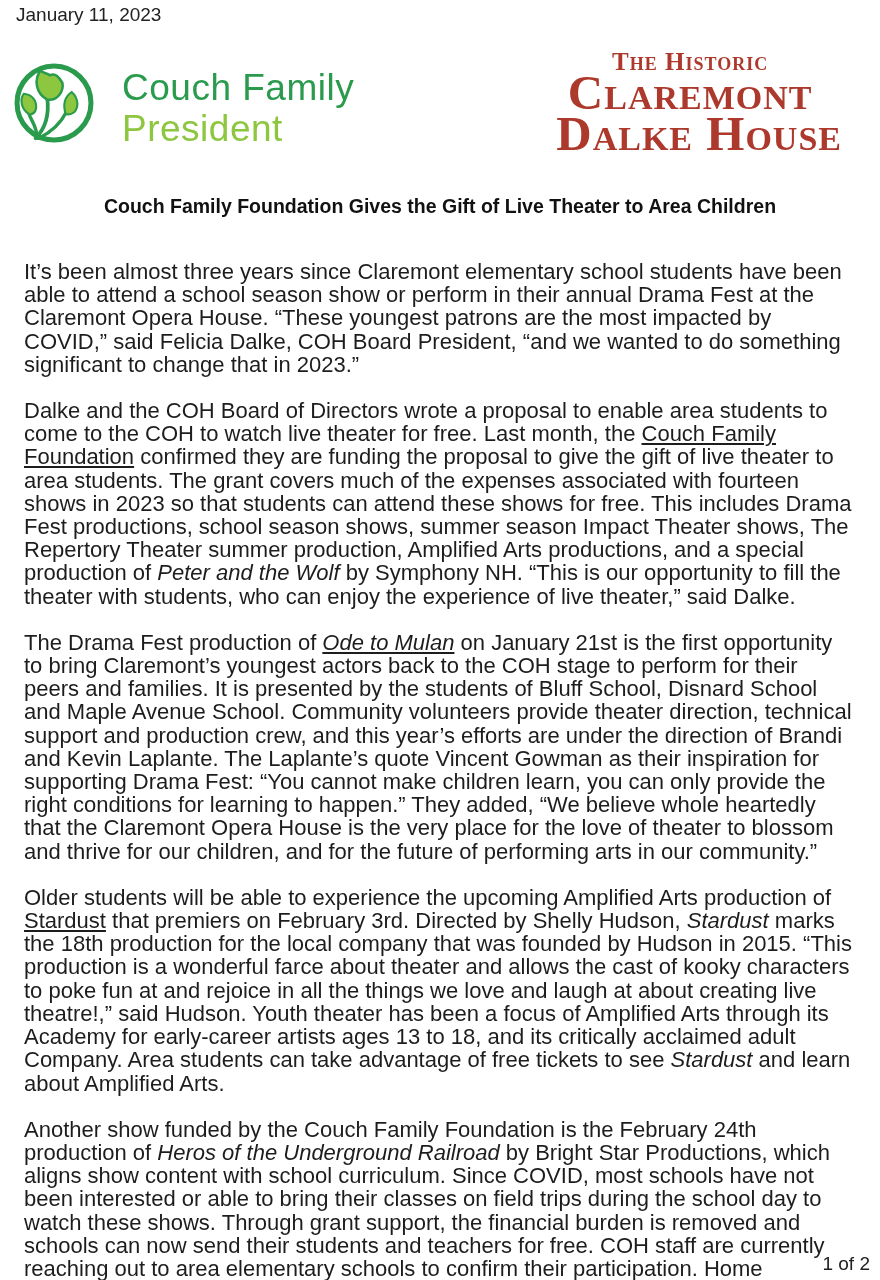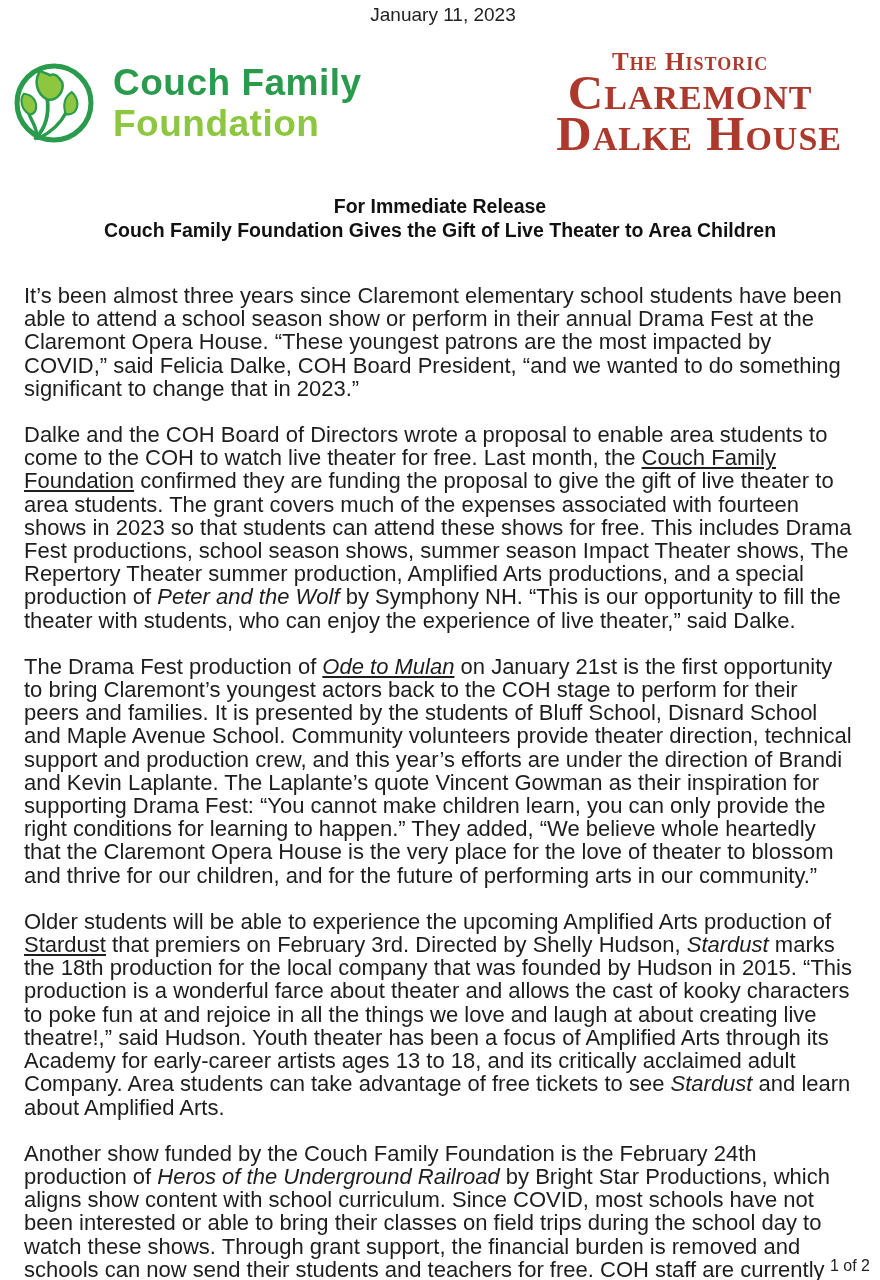--- a/index.html
+++ b/index.html
@@ -5,33 +5,33 @@
   html, body { margin: 0; padding: 0; }
   body {
     width: 880px; height: 1280px;
     background: #ffffff;
     font-family: "Liberation Sans", sans-serif;
     color: #1d1d1f;
     position: relative;
     overflow: hidden;
   }
   .date {
-    text-align: center;
+    text-align: left;
     font-size: 19px;
     padding: 4px 10px 0 16px;
     color: #222;
   }
   .logo-row {
     display: flex;
     justify-content: space-between;
     align-items: center;
     padding: 22px 14px 0 12px;
     height: 110px;
   }
-  .cff-logo { display: flex; align-items: center; gap: 17px; font-weight: bold; }
+  .cff-logo { display: flex; align-items: flex-end; gap: 26px; }
   .cff-icon { width: 84px; height: 92px; flex: 0 0 auto; }
   .cff-wordmark { font-size: 37px; line-height: 41px; letter-spacing: 0.5px; }
   .cff-line1 { color: var(--green-dark); }
   .cff-line2 { color: var(--green-light); }
   .coh-logo {
     font-family: "Liberation Serif", serif;
     font-weight: bold;
     color: var(--coh-red);
     text-align: center;
     margin-right: 24px;
@@ -53,21 +53,21 @@
     margin-top: 42px;
     font-size: 22px;
     line-height: 23.2px;
   }
   .para { margin: 0 0 23px 0; }
   .it { font-style: italic; }
   .ul { text-decoration: underline; margin-top: 19px; }
   .page-num {
     position: absolute;
     bottom: 5px; right: 10px;
-    font-size: 16px;
+    font-size: 19px;
     color: #222;
   }
 </style>
 </head>
 <body>
 
 <div class="date">January 11, 2023</div>
 
 <div class="logo-row">
   <div class="cff-logo">
@@ -75,32 +75,31 @@
       <circle cx="50" cy="50" r="44" fill="none" style="stroke: var(--green-dark);" stroke-width="6"></circle>
       <path d="M28 92 C42 78 44 60 42 44" fill="none" style="stroke: var(--green-dark);" stroke-width="4.5" stroke-linecap="round"></path>
       <path d="M30 92 C30 78 22 70 20 62" fill="none" style="stroke: var(--green-dark);" stroke-width="4" stroke-linecap="round"></path>
       <path d="M32 92 C48 84 58 74 64 62" fill="none" style="stroke: var(--green-dark);" stroke-width="4" stroke-linecap="round"></path>
       <path d="M42 46 C28 38 26 22 34 11 C37 15 41 14 45 17 C52 14 56 19 60 26 C62 36 54 48 42 46 Z" style="fill: var(--green-light); stroke: var(--green-dark);" stroke-width="3"></path>
       <path d="M20 63 C11 57 9 46 14 39 C25 40 31 49 28 59 C26 63 23 64 20 63 Z" style="fill: var(--green-light); stroke: var(--green-dark);" stroke-width="2.5"></path>
       <path d="M64 63 C60 52 63 42 71 37 C79 44 80 55 74 61 C70 64 67 64 64 63 Z" style="fill: var(--green-light); stroke: var(--green-dark);" stroke-width="2.5"></path>
     </svg>
     <div class="cff-wordmark">
       <div class="cff-line1">Couch Family</div>
-      <div class="cff-line2">Foundation</div>
+      <div class="cff-line2">President</div>
     </div>
   </div>
   <div class="coh-logo">
     <div class="coh-tagline">The Historic</div>
     <div class="coh-line1">Claremont</div>
     <div class="coh-line2">Dalke House</div>
   </div>
 </div>
 
 <div class="title-block">
-  <div>For Immediate Release</div>
   <div>Couch Family Foundation Gives the Gift of Live Theater to Area Children</div>
 </div>
 
 <main id="body-paragraphs">
     <p class="para"><span>It’s been almost three years since Claremont elementary school students have been able to attend a school season show or perform in their annual Drama Fest at the Claremont Opera House. “These youngest patrons are the most impacted by COVID,” said Felicia Dalke, COH Board President, “and we wanted to do something significant to change that in 2023.”</span></p>
     <p class="para"><span>Dalke and the COH Board of Directors wrote a proposal to enable area students to come to the COH to watch live theater for free. Last month, the </span><span class="ul">Couch Family Foundation</span><span> confirmed they are funding the proposal to give the gift of live theater to area students. The grant covers much of the expenses associated with fourteen shows in 2023 so that students can attend these shows for free. This includes Drama Fest productions, school season shows, summer season Impact Theater shows, The Repertory Theater summer production, Amplified Arts productions, and a special production of </span><span class="it">Peter and the Wolf</span><span> by Symphony NH. “This is our opportunity to fill the theater with students, who can enjoy the experience of live theater,” said Dalke.</span></p>
     <p class="para"><span>The Drama Fest production of </span><span class="it ul">Ode to Mulan</span><span> on January 21st is the first opportunity to bring Claremont’s youngest actors back to the COH stage to perform for their peers and families. It is presented by the students of Bluff School, Disnard School and Maple Avenue School. Community volunteers provide theater direction, technical support and production crew, and this year’s efforts are under the direction of Brandi and Kevin Laplante. The Laplante’s quote Vincent Gowman as their inspiration for supporting Drama Fest: “You cannot make children learn, you can only provide the right conditions for learning to happen.” They added, “We believe whole heartedly that the Claremont Opera House is the very place for the love of theater to blossom and thrive for our children, and for the future of performing arts in our community.”</span></p>
     <p class="para"><span>Older students will be able to experience the upcoming Amplified Arts production of </span><span class="ul">Stardust</span><span> that premiers on February 3rd. Directed by Shelly Hudson, </span><span class="it">Stardust</span><span> marks the 18th production for the local company that was founded by Hudson in 2015. “This production is a wonderful farce about theater and allows the cast of kooky characters to poke fun at and rejoice in all the things we love and laugh at about creating live theatre!,” said Hudson. Youth theater has been a focus of Amplified Arts through its Academy for early-career artists ages 13 to 18, and its critically acclaimed adult Company. Area students can take advantage of free tickets to see </span><span class="it">Stardust</span><span> and learn about Amplified Arts.</span></p>
     <p class="para"><span>Another show funded by the Couch Family Foundation is the February 24th production of </span><span class="it">Heros of the Underground Railroad</span><span> by Bright Star Productions, which aligns show content with school curriculum. Since COVID, most schools have not been interested or able to bring their classes on field trips during the school day to watch these shows. Through grant support, the financial burden is removed and schools can now send their students and teachers for free. COH staff are currently reaching out to area elementary schools to confirm their participation. Home schooled children can also request seats by calling the box office or emailing </span><span class="ul">pr@cohnh.org</span><span>.</span></p>
   </main>

